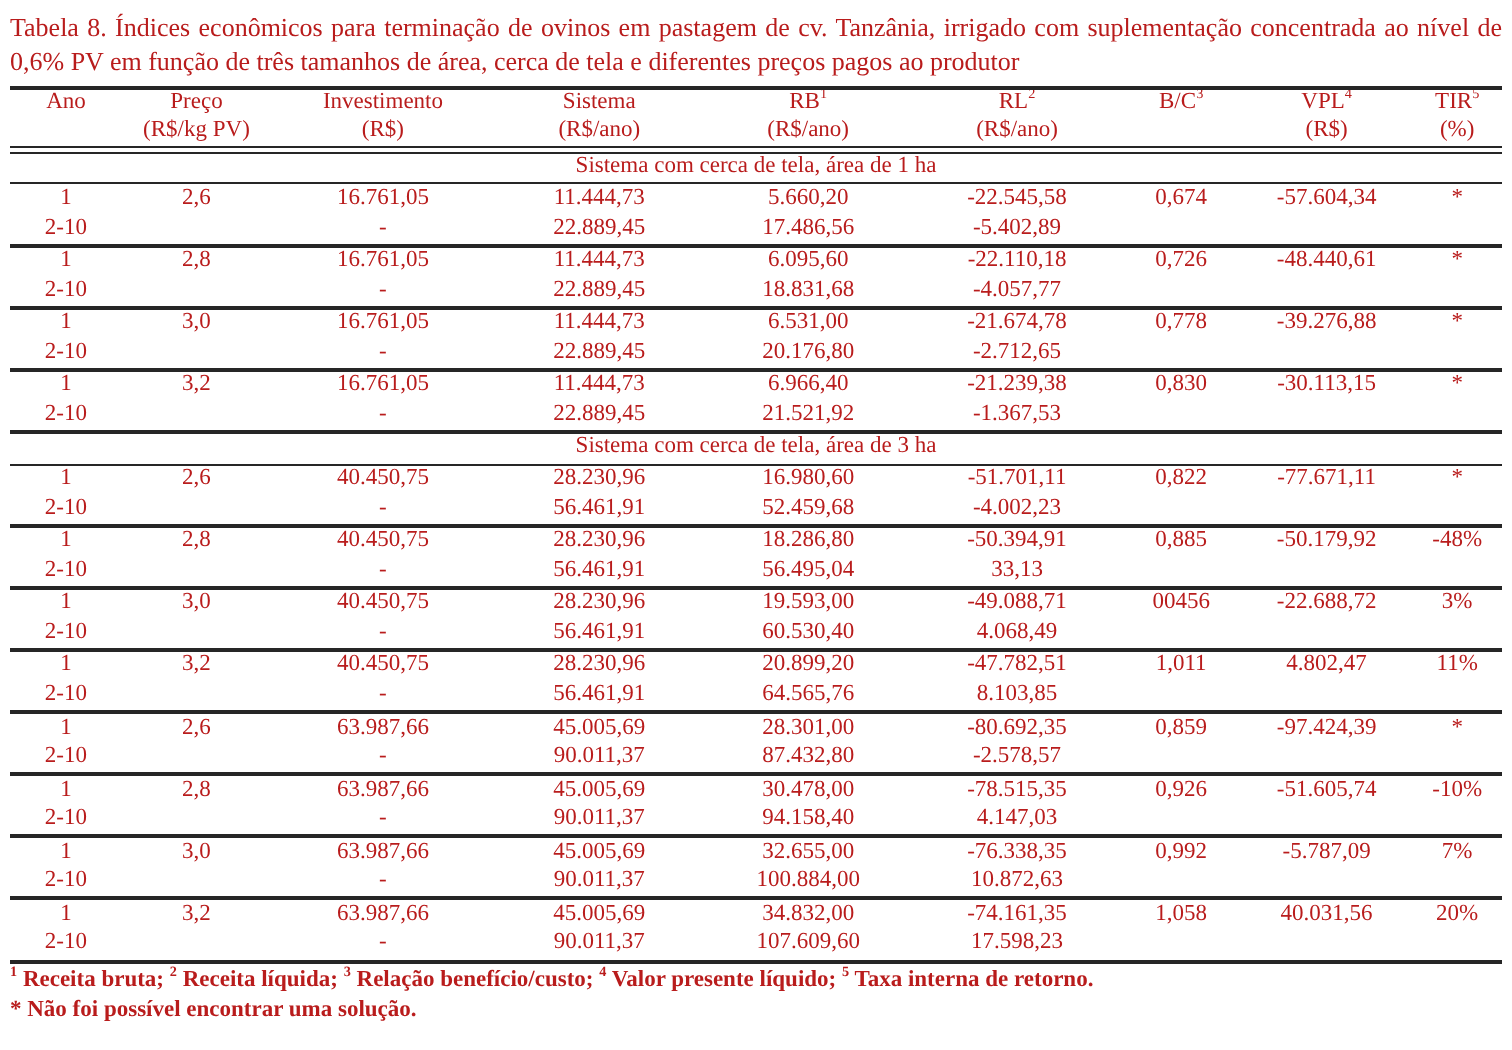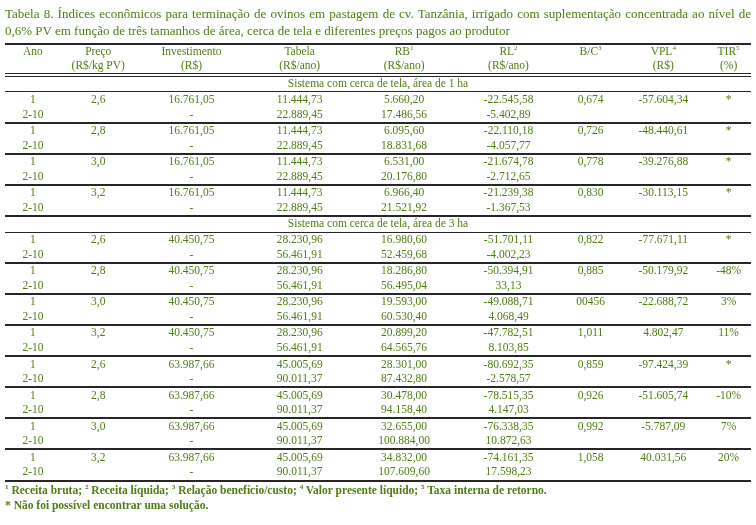--- a/index.html
+++ b/index.html
@@ -7,21 +7,21 @@
     padding: 0;
     background: #ffffff;
   }
   .page {
     width: 756px;
     height: 525px;
     box-sizing: border-box;
     padding: 6px 5px 0 5px;
     background: #ffffff;
     font-family: "Liberation Serif", "DejaVu Serif", serif;
-    color: #4d7c0f;
+    color: #b91c1c;
     overflow: hidden;
   }
   .caption {
     font-size: 13px;
     line-height: 1.3;
     text-align: justify;
     margin: 0 0 3px 0;
   }
   table.econ {
     width: 100%;
@@ -105,21 +105,21 @@
           </th>
           <th>
             <div class="h-label">Preço</div>
             <div class="h-unit">(R$/kg PV)</div>
           </th>
           <th>
             <div class="h-label">Investimento</div>
             <div class="h-unit">(R$)</div>
           </th>
           <th>
-            <div class="h-label">Tabela</div>
+            <div class="h-label">Sistema</div>
             <div class="h-unit">(R$/ano)</div>
           </th>
           <th>
             <div class="h-label">RB<sup>1</sup></div>
             <div class="h-unit">(R$/ano)</div>
           </th>
           <th>
             <div class="h-label">RL<sup>2</sup></div>
             <div class="h-unit">(R$/ano)</div>
           </th>

